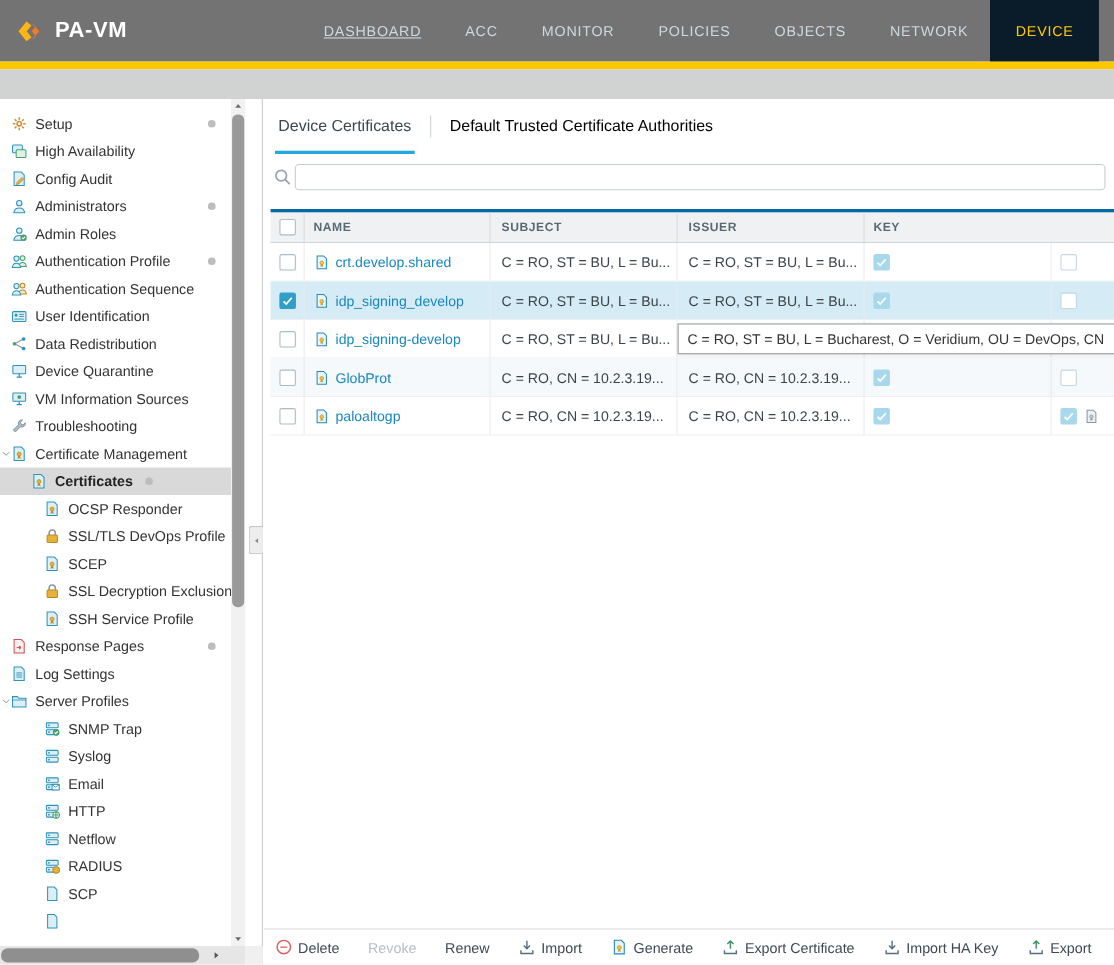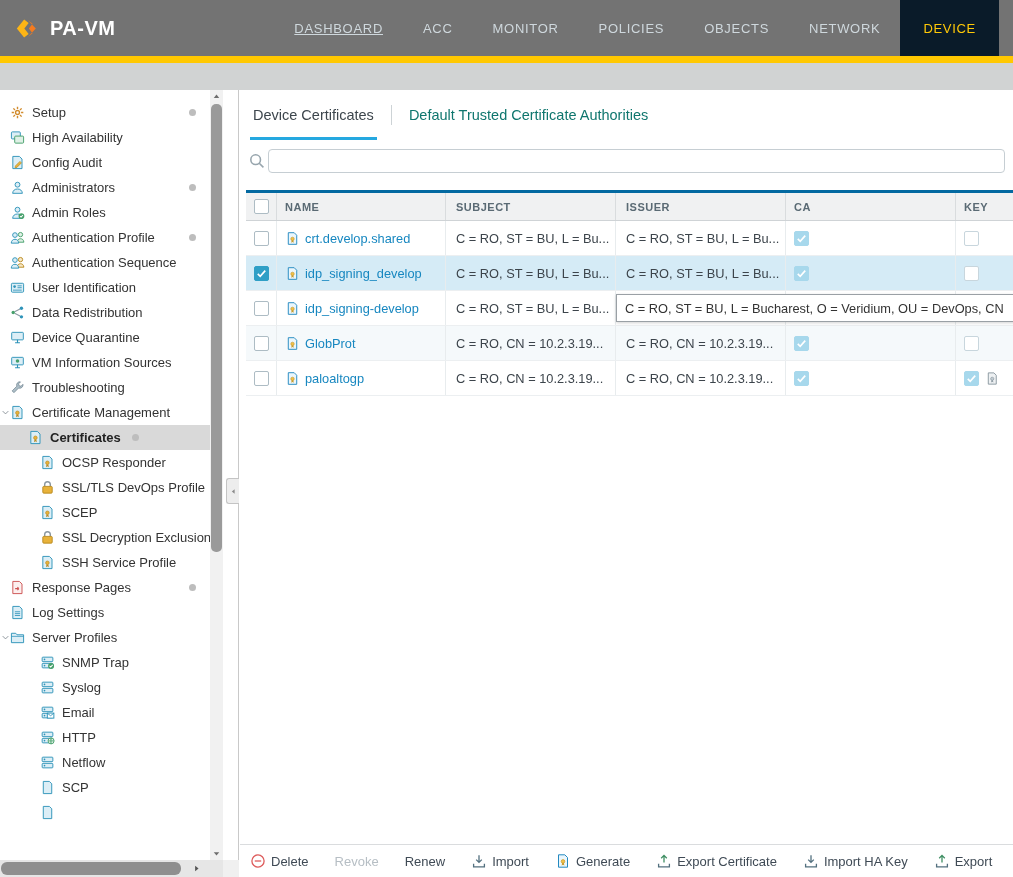--- a/index.html
+++ b/index.html
@@ -38,21 +38,21 @@
   .varrow.up { top:0; } .varrow.down { bottom:0; }
   .hscroll { position:absolute; left:0; bottom:0; height:17px; width:223px; background:#e6e6e6; }
   .hthumb { position:absolute; left:1px; top:2px; width:180px; height:13px; background:#8f8f8f; border-radius:6px; }
   .harrow { position:absolute; left:188px; top:1px; width:16px; height:15px; display:flex; align-items:center; justify-content:center; }
   .scroll-corner { position:absolute; left:223px; bottom:0; width:16px; height:17px; background:#f0f0f0; }
   .splitter-handle { position:absolute; left:226px; top:388px; width:13px; height:26px; background:#ededed; border:1px solid #c4c4c4; border-right:none; border-radius:3px 0 0 3px; display:flex; align-items:center; justify-content:center; cursor:pointer; }
 
   
   #main { position:absolute; left:240px; top:0; right:0; bottom:0; background:#fff; overflow:hidden; }
   #tabsrow { height:50px; display:flex; align-items:center; padding-left:10px; }
-  .tab { position:relative; font-size:14.5px; color:#0f766e; height:50px; display:flex; align-items:center; padding:0 3px; cursor:pointer; }
+  .tab { position:relative; font-size:14.5px; color:#000000; height:50px; display:flex; align-items:center; padding:0 3px; cursor:pointer; }
   .tab.active { color:#3d464d; }
   .tab.active::after { content:""; position:absolute; left:0; right:0; bottom:0; height:3px; background:#25a8e0; }
   .tabsep { height:20px; border-left:1px solid #cdd3d6; margin:0 14px; }
 
   #searchrow { margin:8px 8px 0 8px; height:26px; display:flex; align-items:center; }
   #searchrow .sicon { width:18px; height:18px; display:inline-flex; margin-right:2px; }
   #searchbox { flex:1; height:24px; border:1px solid #c6ced3; border-radius:4px; background:#fff; display:flex; }
   #searchbox input { flex:1; border:none; outline:none; background:transparent; font:13px "Liberation Sans", sans-serif; padding:0 8px; color:#333; }
 
   #tablewrap { position:relative; margin:16px 0 0 6px; width:767px; }
@@ -398,20 +398,32 @@
               <rect x="2.3" y="8.9" width="11.4" height="4.8" rx=".8" fill="#dceef6" stroke="#2e93b9"></rect>
               <circle cx="4.8" cy="4.7" r=".9" fill="#2e93b9"></circle>
               <circle cx="4.8" cy="11.3" r=".9" fill="#2e93b9"></circle>
             </svg>
           </span>
           <span class="label">Netflow</span>
         </div>
         <div class="tree-item" style="padding-left: 40px;">
           <span class="icon">
             <svg width="15" height="15" viewBox="0 0 16 16">
+              <rect x="2.3" y="2.3" width="11.4" height="4.8" rx=".8" fill="#dceef6" stroke="#2e93b9"></rect>
+              <rect x="2.3" y="8.9" width="11.4" height="4.8" rx=".8" fill="#dceef6" stroke="#2e93b9"></rect>
+              <circle cx="4.8" cy="4.7" r=".9" fill="#2e93b9"></circle>
+              <circle cx="4.8" cy="11.3" r=".9" fill="#2e93b9"></circle>
+              <circle cx="11.8" cy="11.6" r="3.2" fill="#e8b23a" stroke="#b98a20"></circle>
+            </svg>
+          </span>
+          <span class="label">RADIUS</span>
+        </div>
+        <div class="tree-item" style="padding-left: 40px;">
+          <span class="icon">
+            <svg width="15" height="15" viewBox="0 0 16 16">
               <path d="M3.5 1.5h6.5l2.5 2.5V14.5h-9z" fill="#dceef6" stroke="#2e93b9"></path>
             </svg>
           </span>
           <span class="label">SCP</span>
         </div>
         <div class="tree-item" style="padding-left: 40px;">
           <span class="icon">
             <svg width="15" height="15" viewBox="0 0 16 16">
               <path d="M3.5 1.5h6.5l2.5 2.5V14.5h-9z" fill="#dceef6" stroke="#2e93b9"></path>
             </svg>
@@ -471,21 +483,20 @@
     </div>
 
     <div id="tablewrap">
       <div class="thead" id="thead">
           <span class="cell c-cb">
             <span class="cb"></span>
           </span>
           <span class="cell c-name">NAME</span>
           <span class="cell c-subj">SUBJECT</span>
           <span class="cell c-iss">ISSUER</span>
-          <span class="cell c-ca">CA</span>
           <span class="cell c-key">KEY</span>
         </div>
       <div id="tbody">
           <div class="trow">
             <span class="cell c-cb">
               <span class="cb"></span>
             </span>
             <span class="cell c-name">
               <span class="cicon">
                 <svg width="15" height="15" viewBox="0 0 16 16">

